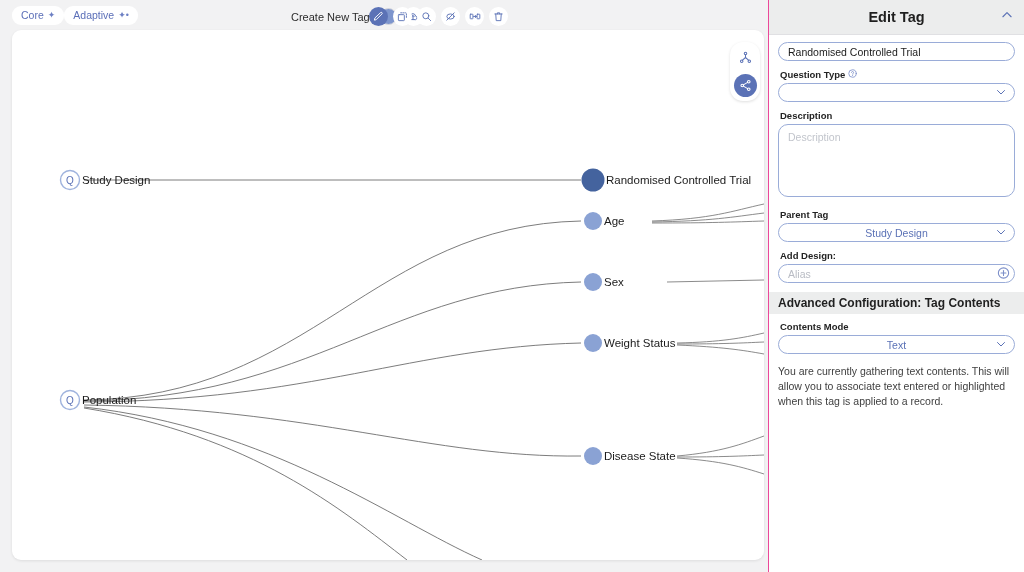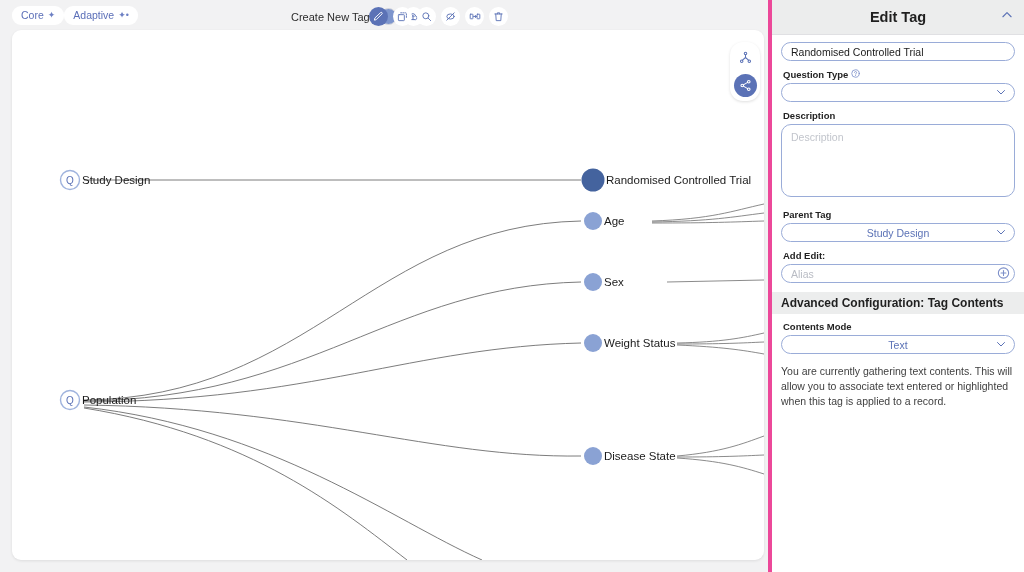--- a/index.html
+++ b/index.html
@@ -123,21 +123,21 @@
     cursor: pointer;
   }
   .fab.active { background: #5b72b6; }
 
   
   #panel {
     position: absolute;
     right: 0; top: 0;
     width: 256px; height: 572px;
     background: #ffffff;
-    border-left: 4px solid #ec4899;
+    border-left: 1px solid #ec4899;
     overflow: hidden;
     margin-left: 8px;
   }
   #panel-header {
     position: relative;
     height: 35px;
     background: #eceded;
     display: flex;
     align-items: center;
     justify-content: center;
@@ -421,21 +421,21 @@
       <div class="fld-label fld-gap">Parent Tag</div>
       <div class="pill select">
         <span>Study Design</span>
         <span class="chev">
           <svg width="12" height="12" viewBox="0 0 24 24" fill="none" stroke="#5b72b6" stroke-width="2" stroke-linecap="round" stroke-linejoin="round">
               <path d="M5 9l7 7 7-7"></path>
             </svg>
         </span>
       </div>
 
-      <div class="fld-label fld-gap">Add Edit:</div>
+      <div class="fld-label fld-gap">Add Design:</div>
       <div class="pill alias">
         <span>Alias</span>
         <span class="plus">
           <svg width="13" height="13" viewBox="0 0 24 24" fill="none" stroke="#7d8fc9" stroke-width="2" stroke-linecap="round">
               <circle cx="12" cy="12" r="9.5"></circle>
               <path d="M12 7.5v9"></path>
               <path d="M7.5 12h9"></path>
             </svg>
         </span>
       </div>

